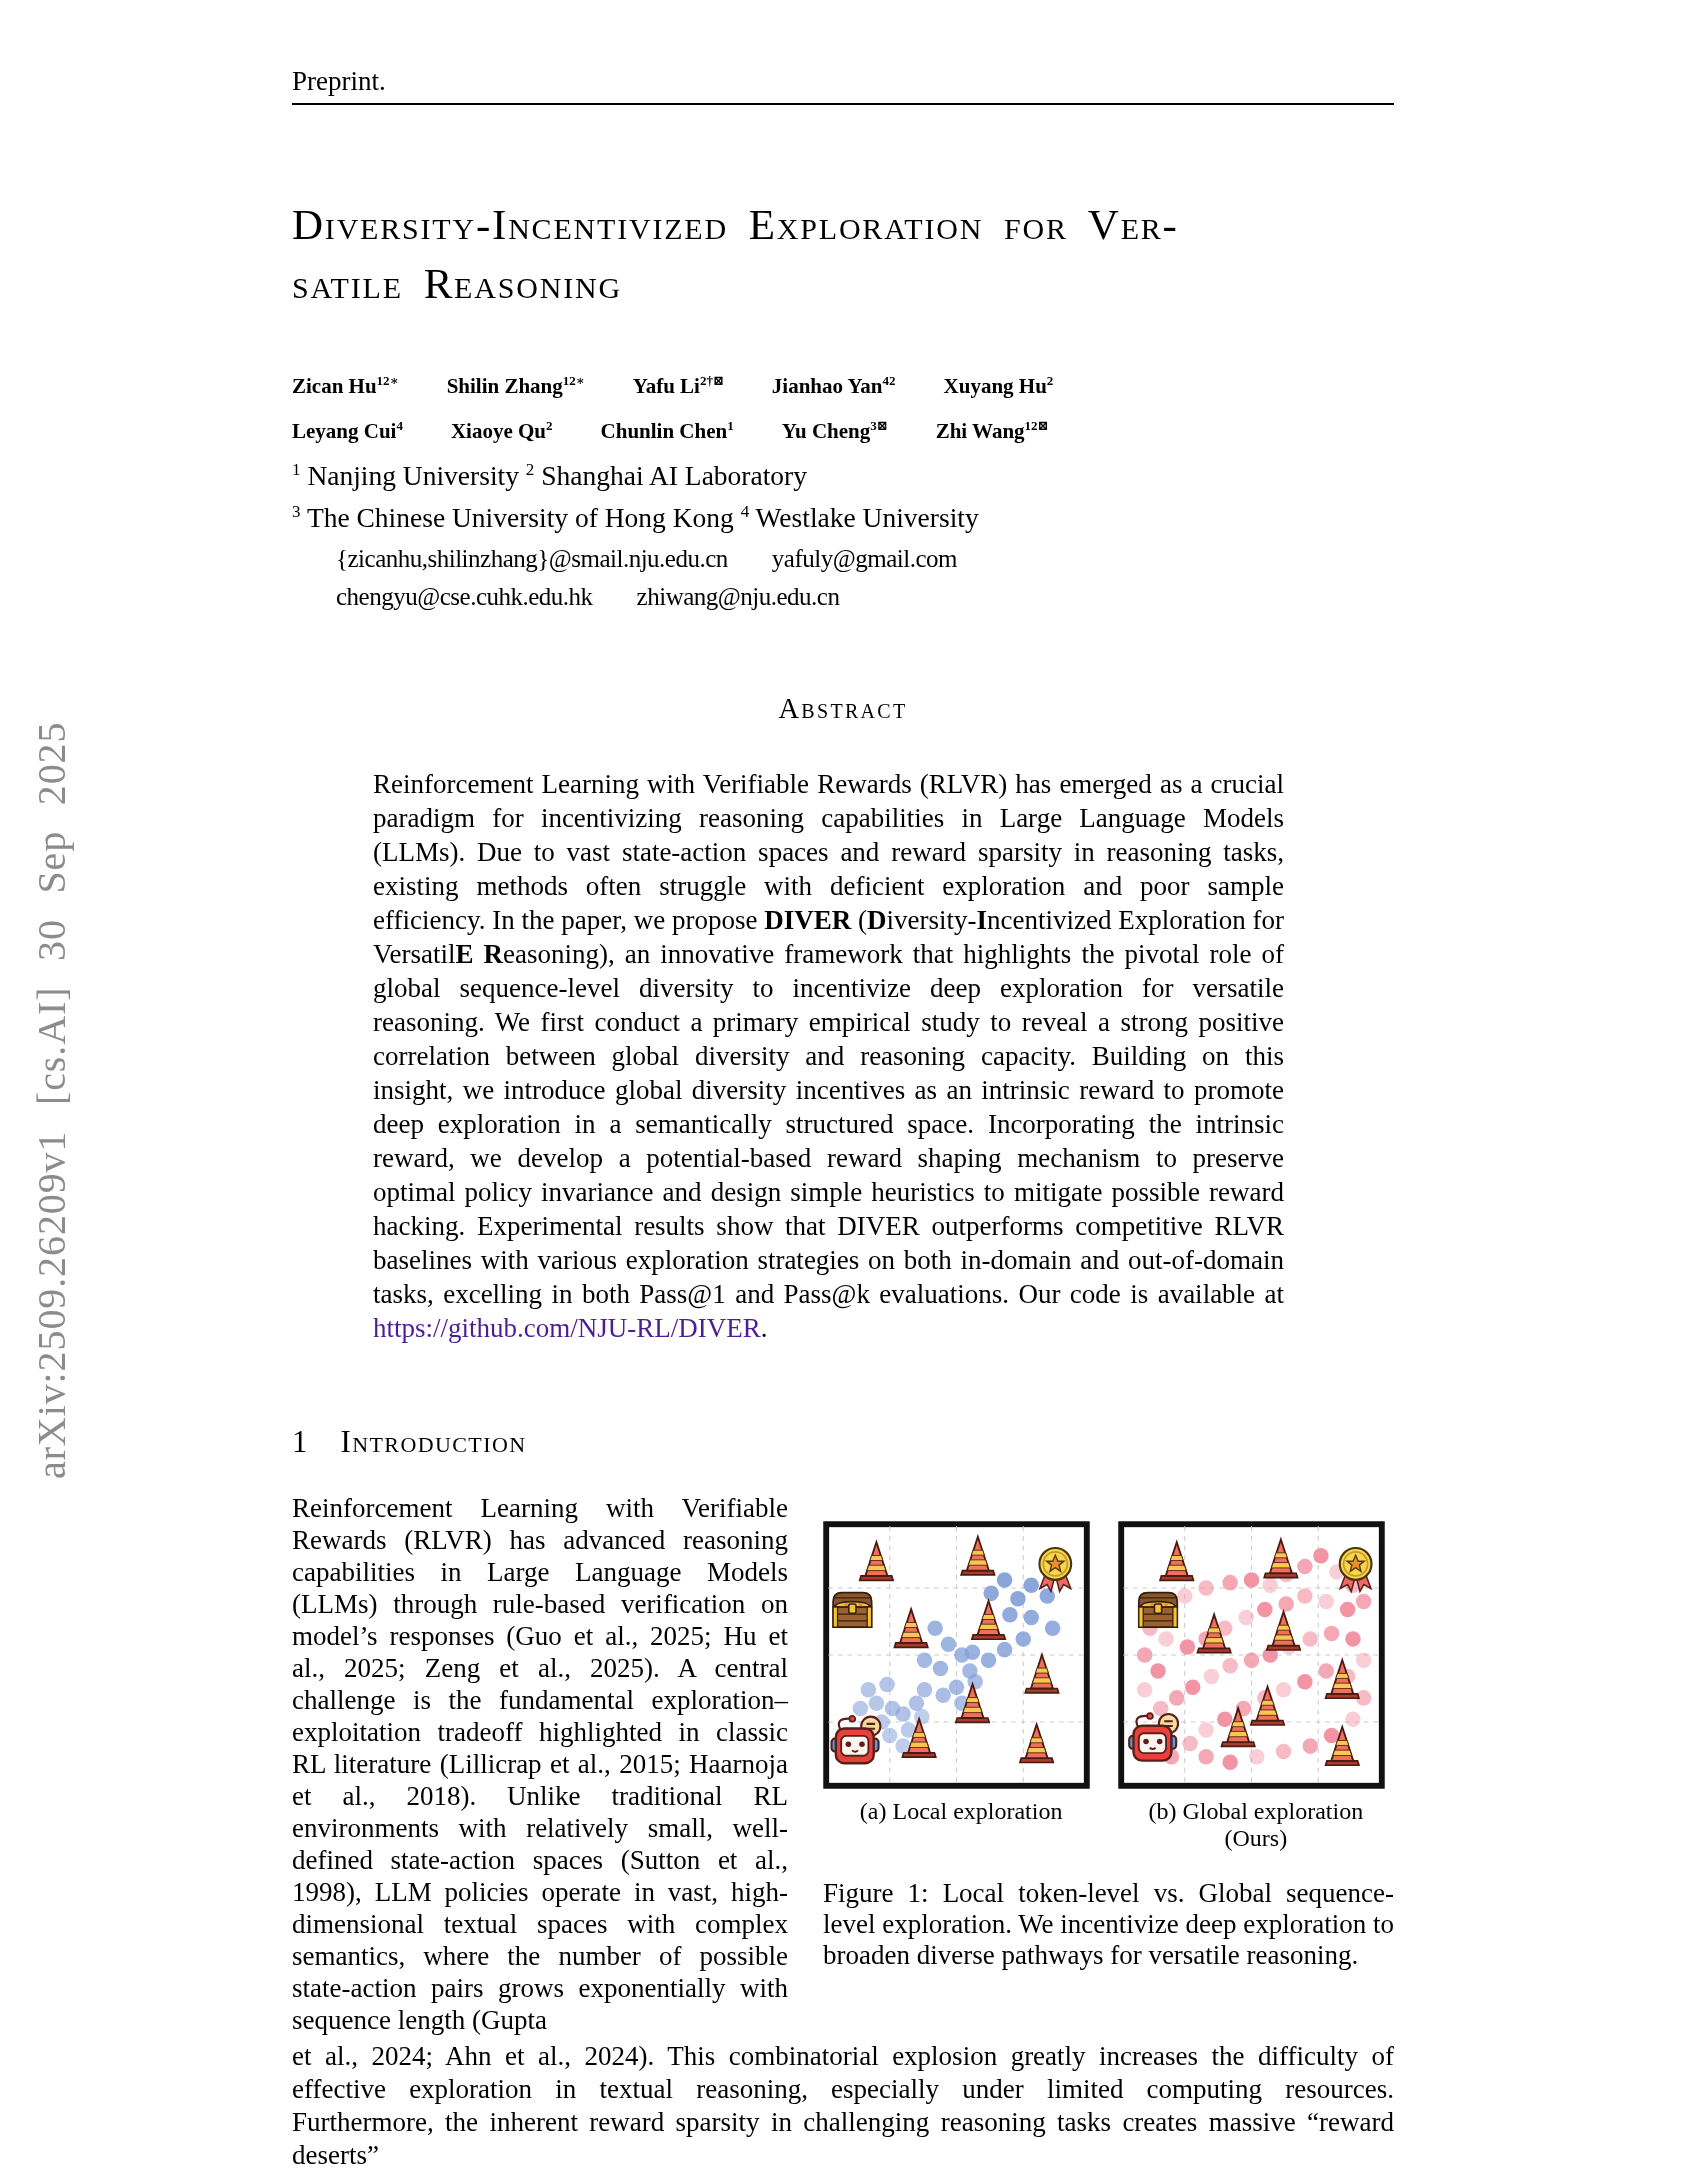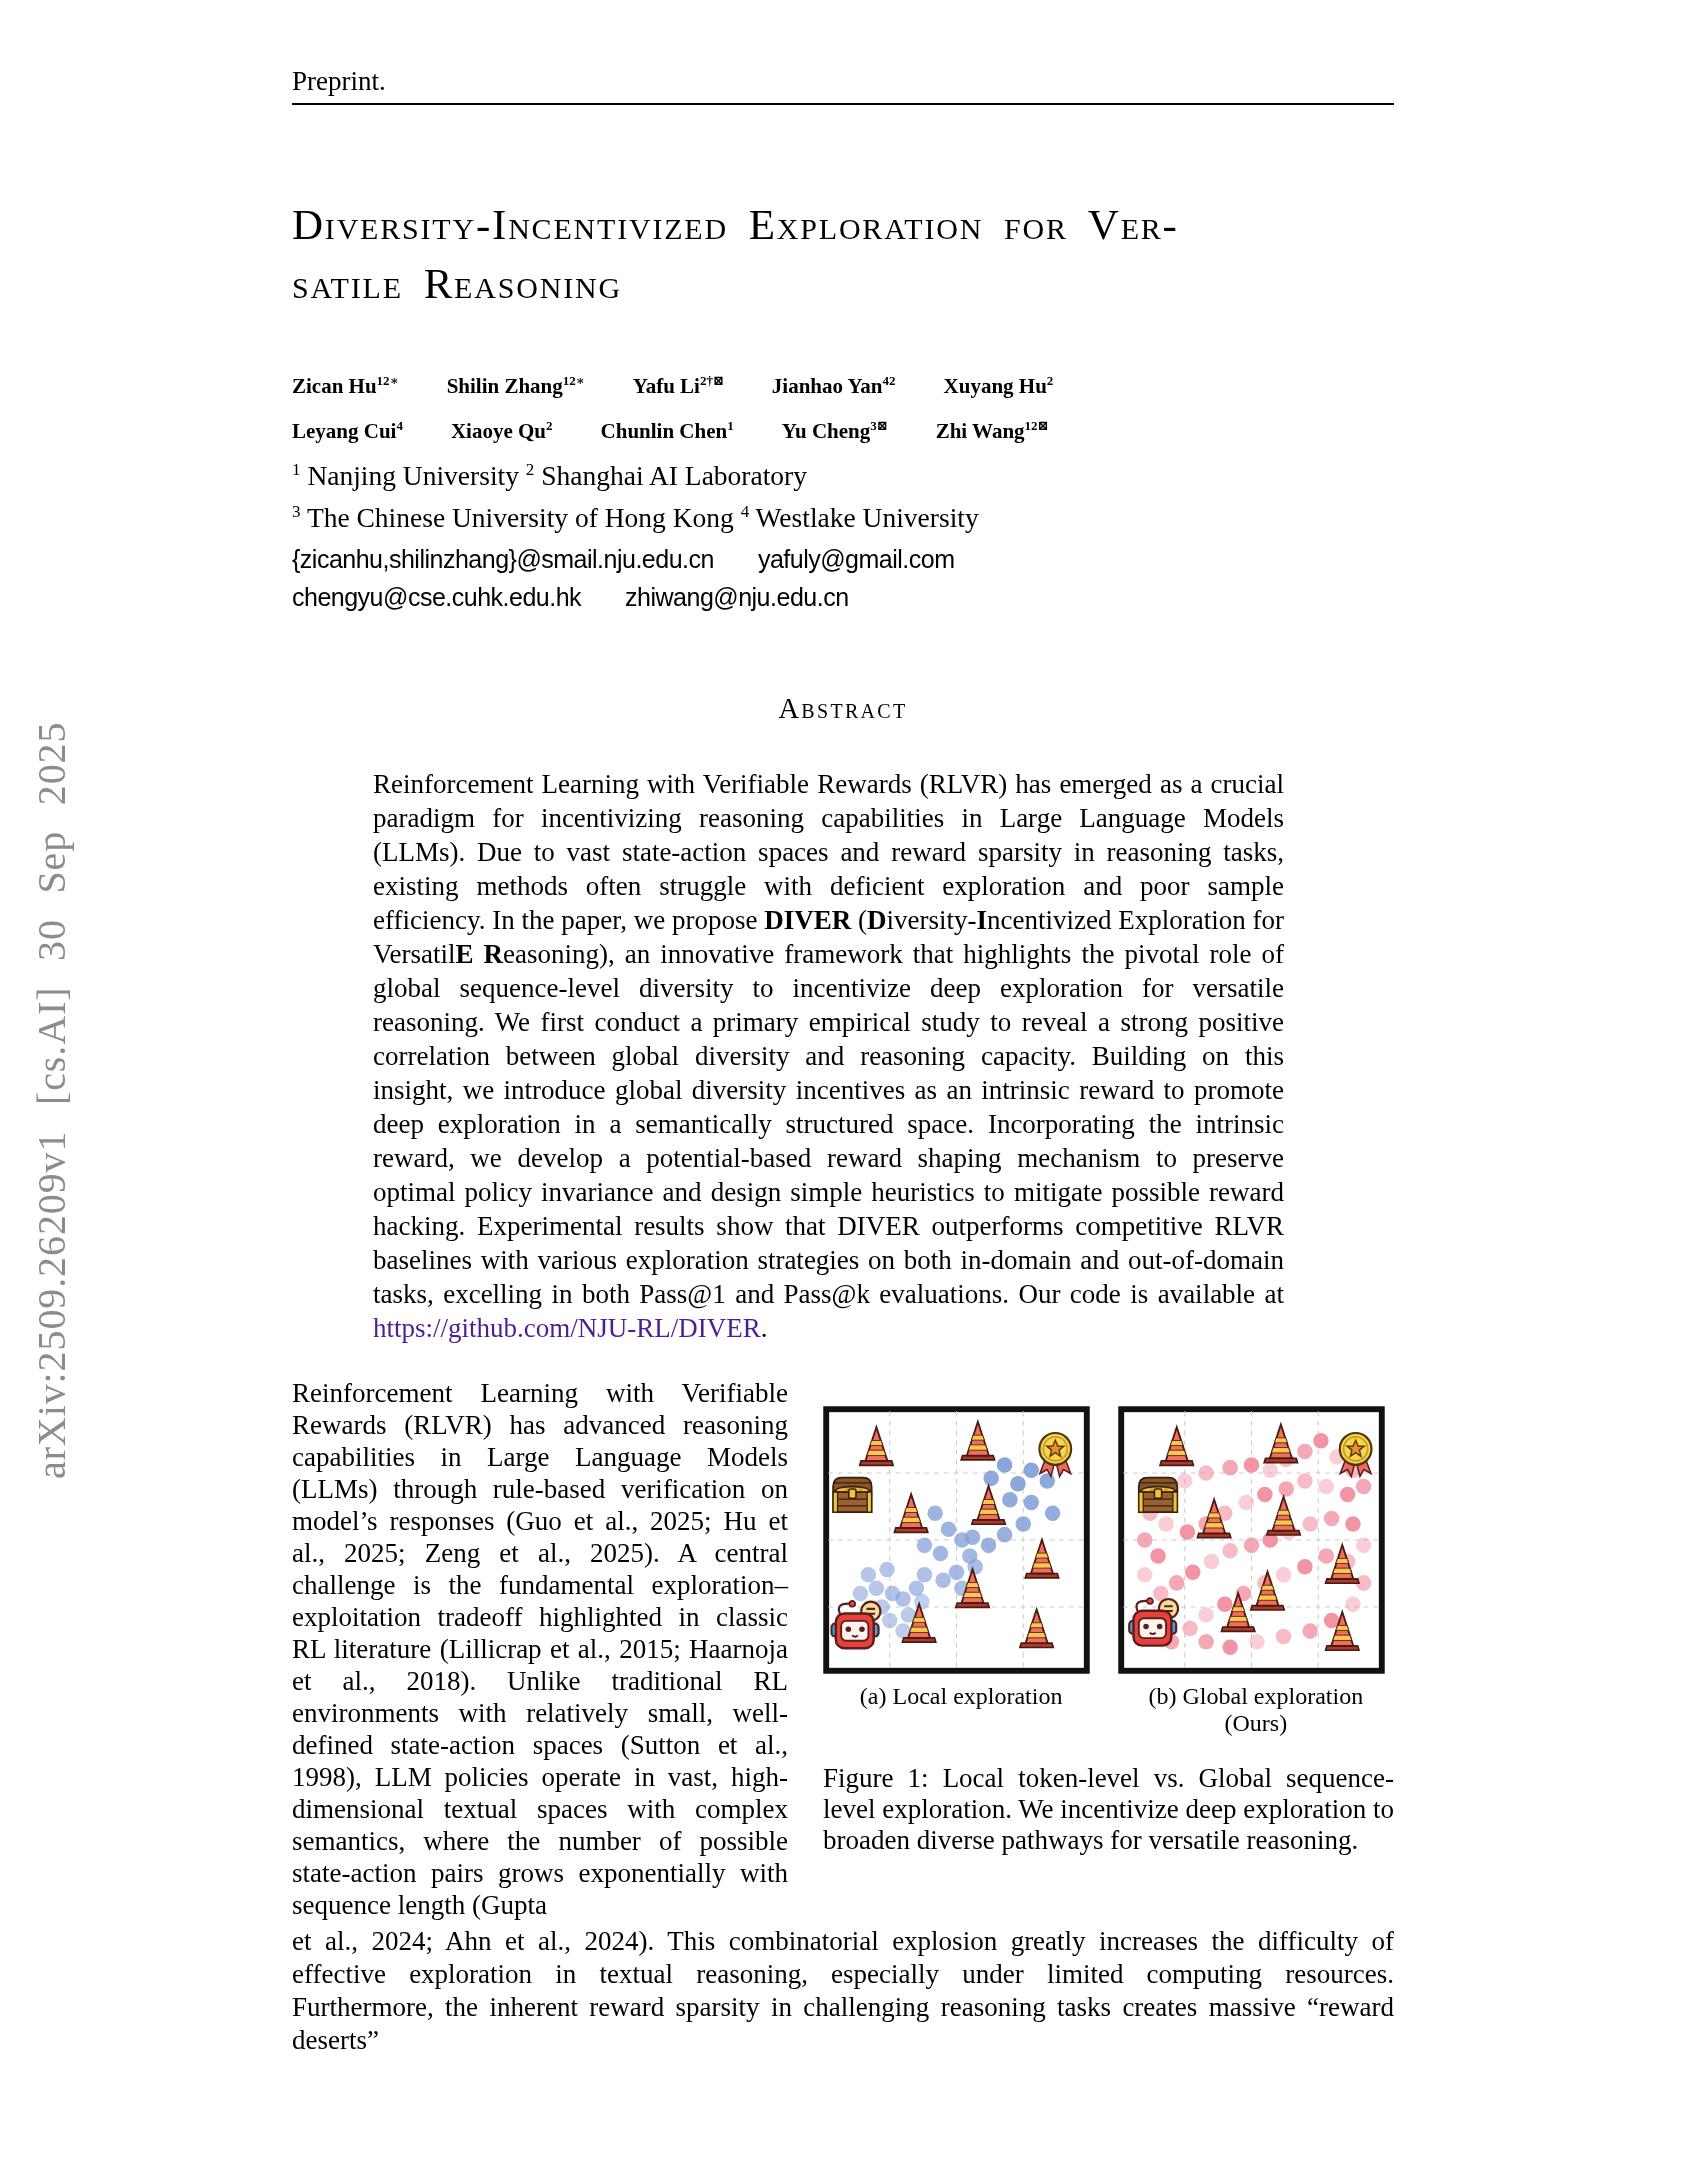--- a/index.html
+++ b/index.html
@@ -44,23 +44,24 @@
 
   .authors { margin-top: 48px; font-size: 21px; }
   .author-row { line-height: 40px; }
   .author { font-weight: bold; margin-right: 48px; white-space: nowrap; }
   .author sup { font-size: 62%; }
 
   .affiliations { font-size: 27.5px; line-height: 36px; margin-top: 1.8px; }
   .affiliations sup { font-size: 62%; }
 
   .emails {
-    font-family: Liberation Sans, sans-serif;
+    font-family: Liberation Serif, serif;
     font-size: 25px; line-height: 38px; margin-top: 3.7px;
     letter-spacing: -0.5px;
+    margin-left: 44px;
   }
   .emails .email-item { margin-right: 44px; }
 
   .abstract-heading {
     margin-top: 77px;
     text-align: center;
     font-size: 28.5px;
     font-weight: normal;
     font-variant: small-caps;
     letter-spacing: 2.3px;
@@ -136,20 +137,21 @@
 
     <div class="emails" id="emails">
         <div><span class="email-item">{zicanhu,shilinzhang}@smail.nju.edu.cn</span><span class="email-item">yafuly@gmail.com</span></div>
         <div><span class="email-item">chengyu@cse.cuhk.edu.hk</span><span class="email-item">zhiwang@nju.edu.cn</span></div>
       </div>
 
     <h2 class="abstract-heading">Abstract</h2>
 
     <p class="abstract-body" id="abstract-body"><span>Reinforcement Learning with Verifiable Rewards (RLVR) has emerged as a crucial paradigm for incentivizing reasoning capabilities in Large Language Models (LLMs). Due to vast state-action spaces and reward sparsity in reasoning tasks, existing methods often struggle with deficient exploration and poor sample efficiency. In the paper, we propose </span><span style="font-weight: bold;">DIVER</span><span> (</span><span style="font-weight: bold;">D</span><span>iversity-</span><span style="font-weight: bold;">I</span><span>ncentivized Exploration for </span><span>Versatil</span><span style="font-weight: bold;">E R</span><span>easoning), an innovative framework that highlights the pivotal role of global sequence-level diversity to incentivize deep exploration for versatile reasoning. We first conduct a primary empirical study to reveal a strong positive correlation between global diversity and reasoning capacity. Building on this insight, we introduce global diversity incentives as an intrinsic reward to promote deep exploration in a semantically structured space. Incorporating the intrinsic reward, we develop a potential-based reward shaping mechanism to preserve optimal policy invariance and design simple heuristics to mitigate possible reward hacking. Experimental results show that DIVER outperforms competitive RLVR baselines with various exploration strategies on both in-domain and out-of-domain tasks, excelling in both Pass@1 and Pass@k evaluations. Our code is available at </span><a class="link">https://github.com/NJU-RL/DIVER</a><span>.</span></p>
 
+    <h2 class="section-heading"><span class="sec-num">1</span><span class="sec-title">Introduction</span></h2>
 
     <div class="intro-row">
       <p class="intro-col">Reinforcement Learning with Verifiable Rewards (RLVR) has advanced reasoning capabilities in Large Language Models (LLMs) through rule-based verification on model’s responses (Guo et al., 2025; Hu et al., 2025; Zeng et al., 2025).  A central challenge is the fundamental exploration–exploitation tradeoff highlighted in classic RL literature (Lillicrap et al., 2015; Haarnoja et al., 2018).  Unlike traditional RL environments with relatively small, well-defined state-action spaces (Sutton et al., 1998), LLM policies operate in vast, high-dimensional textual spaces with complex semantics, where the number of possible state-action pairs grows exponentially with sequence length (Gupta</p>
 
       <figure class="fig">
         <div class="panels">
           <div class="panel">
             <svg class="panel-svg" id="panel-svg-0" viewBox="0 0 100 100" preserveAspectRatio="none">
                 <rect x="1.2" y="1.2" width="97.6" height="97.6" fill="#ffffff" stroke="#111111" stroke-width="2.2"></rect>
                 <line x1="25" y1="2" x2="25" y2="98" stroke="#cccccc" stroke-width="0.4" stroke-dasharray="1.8 1.8"></line>

